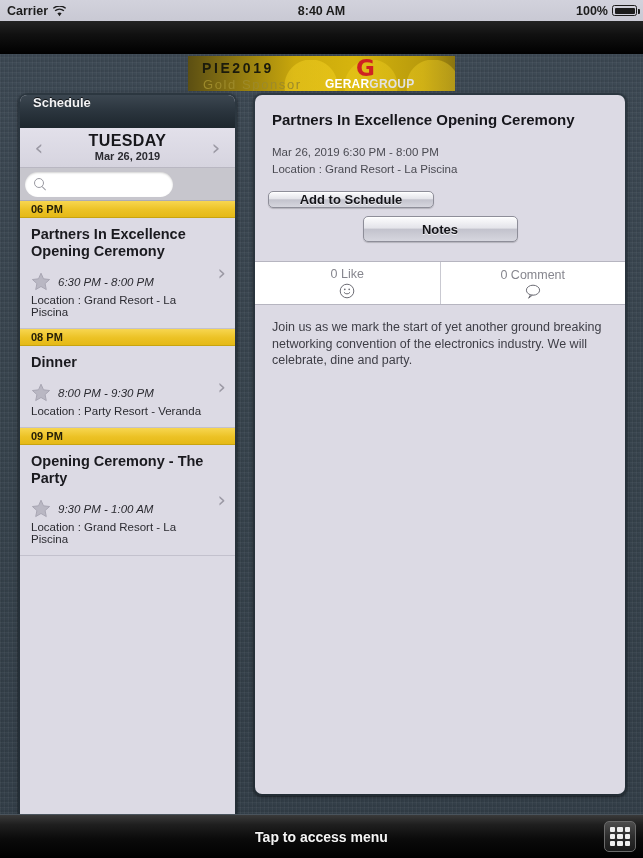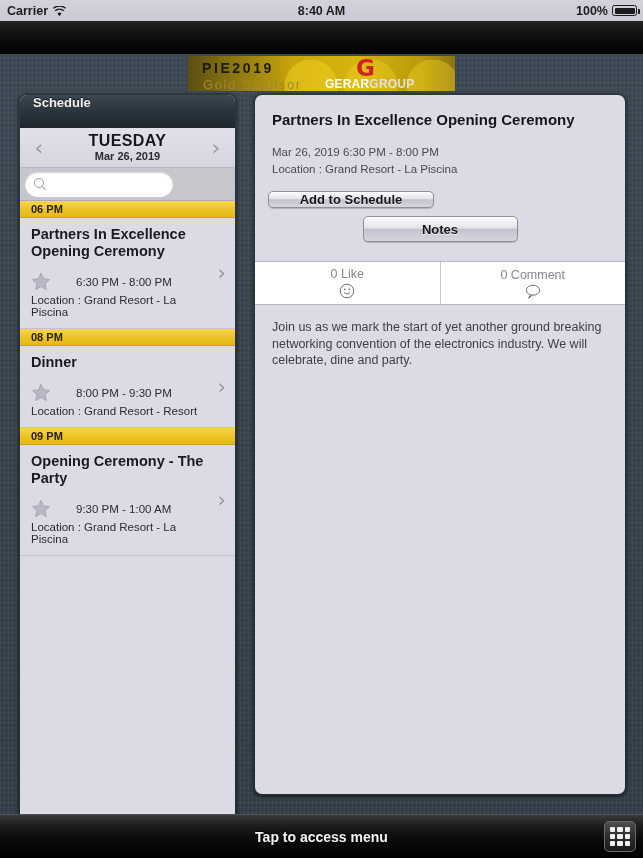--- a/index.html
+++ b/index.html
@@ -238,21 +238,21 @@
     border-bottom: 1px solid #c3c1cd;
     padding: 8px 30px 10px 11px;
   }
   .event-name {
     font-size: 14.5px;
     font-weight: bold;
     color: #1a1a1f;
     line-height: 17px;
     margin-bottom: 12px;
   }
-  .event-meta { display: flex; align-items: center; gap: 25px; }
+  .event-meta { display: flex; align-items: center; gap: 7px; font-style: italic; }
   .event-time { font-size: 11.5px; color: #2b2b31; }
   .event-loc { font-size: 11.5px; color: #2b2b31; margin-top: 3px; }
 
   .star-icon { width: 20px; height: 19px; flex: none; }
 
   .row-chevron {
     position: absolute;
     right: 9px; top: 50%;
     transform: translateY(-50%);
     font-size: 21px;
@@ -459,21 +459,21 @@
       <div class="event-row">
         <div class="event-name">Dinner</div>
         <div class="event-meta">
           <span class="star-icon">
             <svg viewBox="0 0 20 19" width="20" height="19">
               <path d="M10 1.2 L12.5 6.8 L18.6 7.5 L14.1 11.6 L15.3 17.6 L10 14.5 L4.7 17.6 L5.9 11.6 L1.4 7.5 L7.5 6.8 Z" fill="#b9b7c3" stroke="#a5a3b0" stroke-width="0.9" stroke-linejoin="round"></path>
             </svg>
           </span>
           <span class="event-time">8:00 PM - 9:30 PM</span>
         </div>
-        <div class="event-loc">Location : Grand Resort - Resort</div>
+        <div class="event-loc">Location : Party Resort - Veranda</div>
         <div class="row-chevron">›</div>
       </div>
 
       <div class="hour-header">
         <span>09 PM</span>
       </div>
       <div class="event-row">
         <div class="event-name">Opening Ceremony - The Party</div>
         <div class="event-meta">
           <span class="star-icon">

